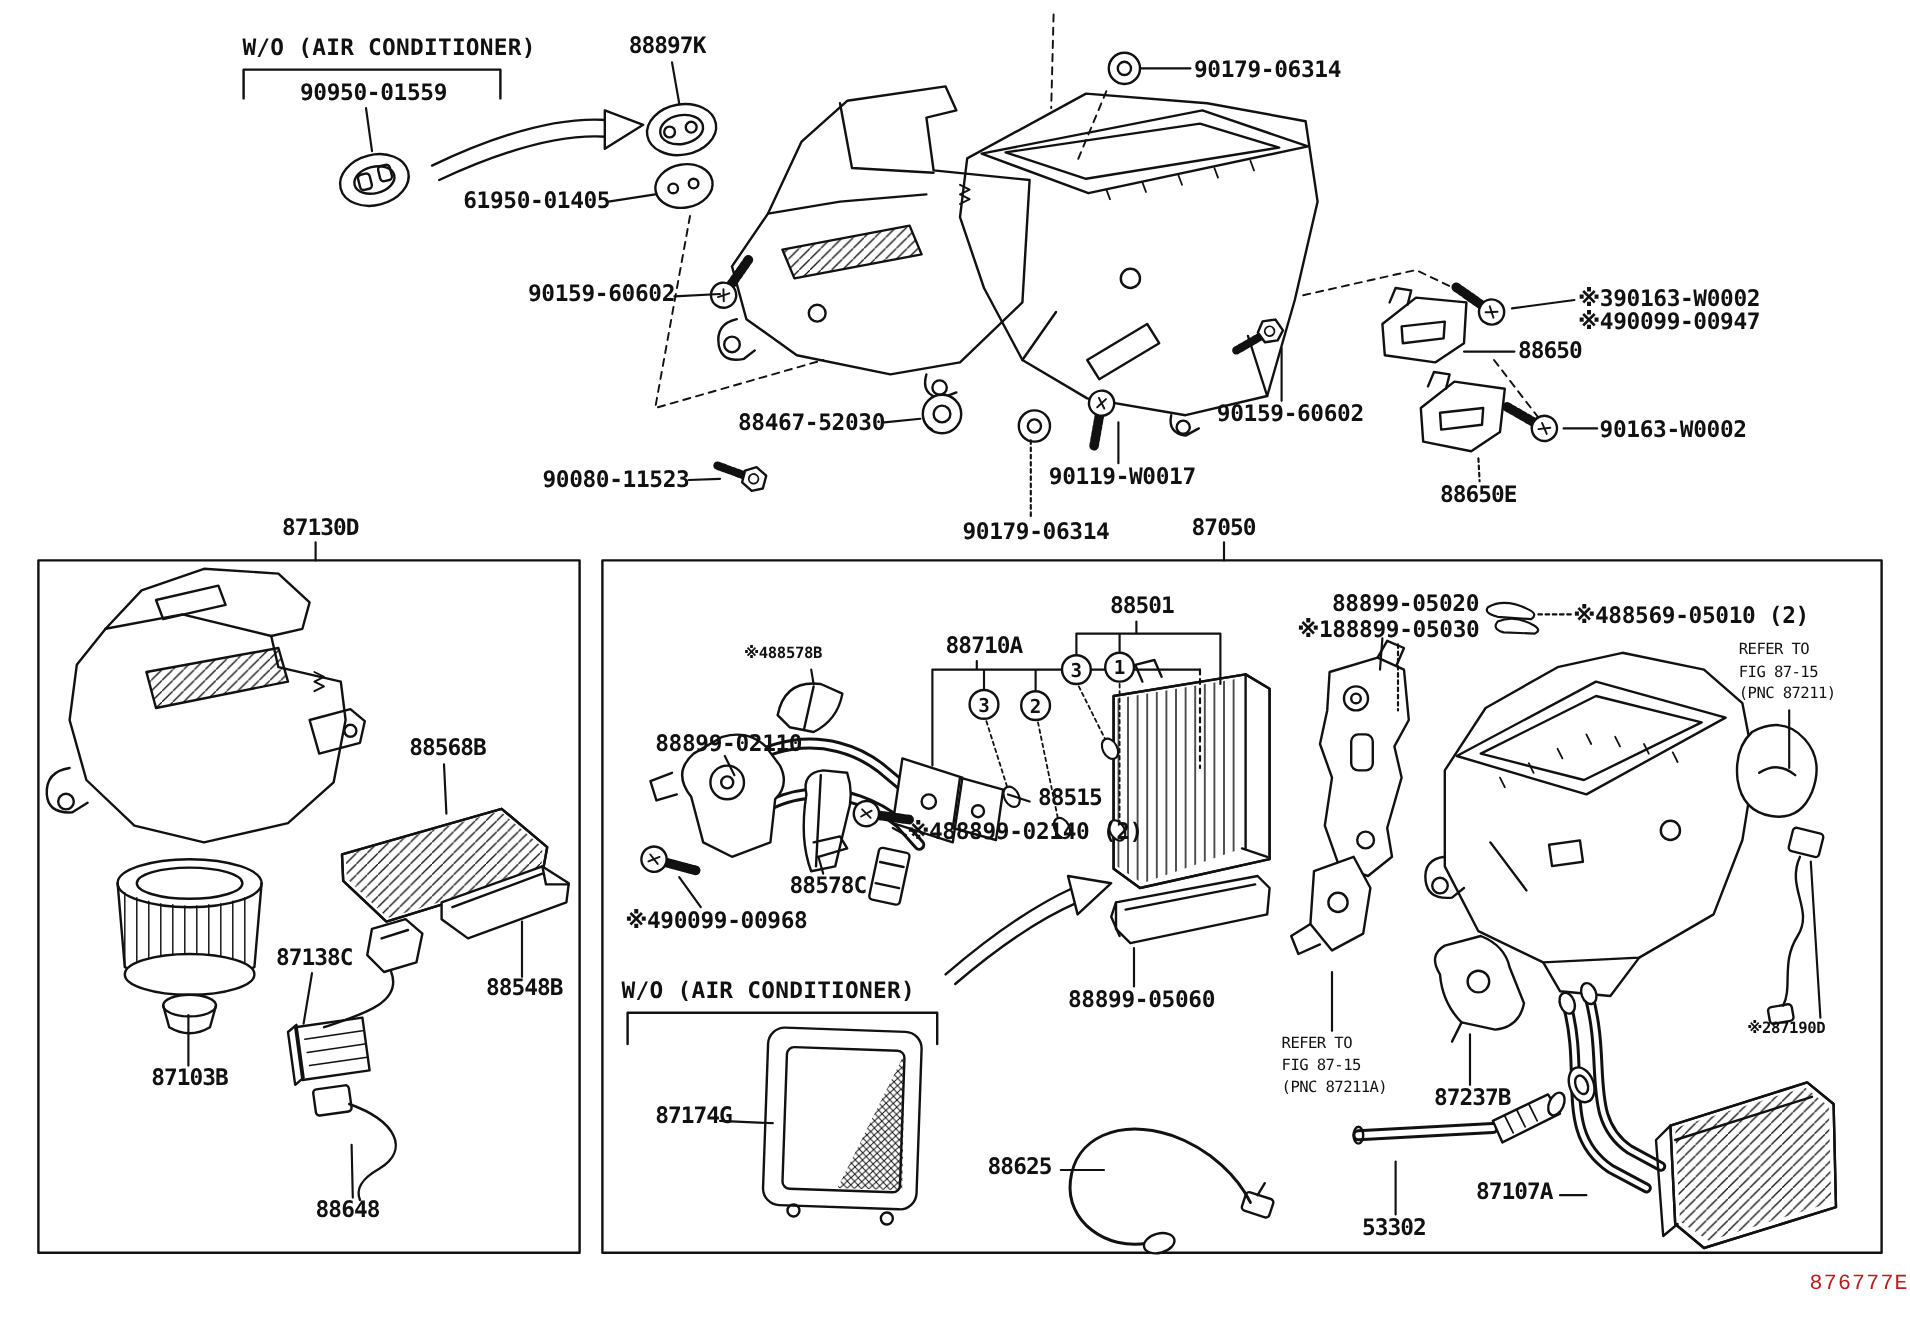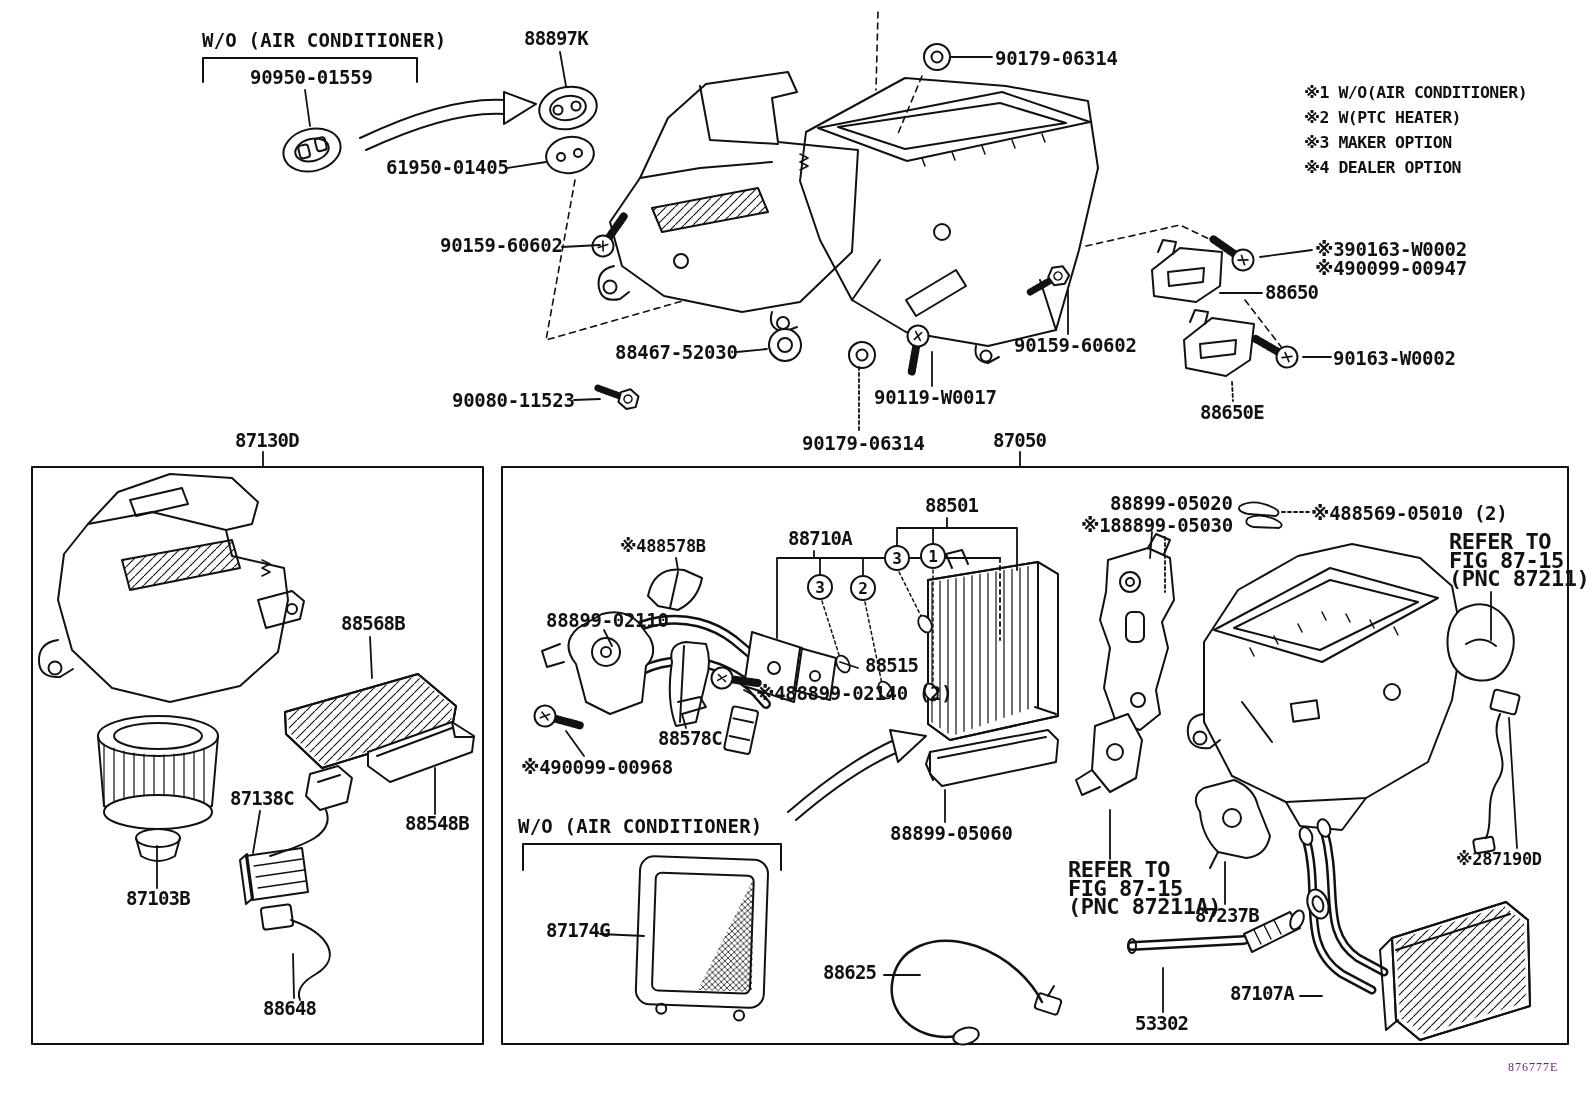--- a/index.html
+++ b/index.html
@@ -1,32 +1,32 @@
 <!DOCTYPE html>
 <html><head>
 <meta charset="utf-8">
 <style>
   html,body{margin:0;padding:0;background:#fff}
   .stage{position:relative;width:1592px;height:1099px;background:#ffffff;overflow:hidden;
          font-family:"DejaVu Sans Mono","DejaVu Sans",monospace;color:#111}
   .art{position:absolute;left:0;top:0;width:1592px;height:1099px}
   .lbl{position:absolute;white-space:nowrap;color:#111;font-weight:700;line-height:1;letter-spacing:-0.3px}
   .s19{font-size:19px}
-  .s20{font-size:17px}
+  .s20{font-size:13px}
   .s23{font-size:19px;letter-spacing:-0.8px}
   .wo{font-weight:700;letter-spacing:0.2px}
   .legend{position:absolute;left:1304px;top:80px;font-size:16.5px;line-height:25px;font-weight:700;letter-spacing:-0.5px}
   .legend div{white-space:nowrap}
-  .note{position:absolute;font-size:22px;line-height:18.5px;font-weight:700;letter-spacing:-0.5px}
+  .note{position:absolute;font-size:13px;line-height:18.5px;font-weight:400;letter-spacing:-0.5px}
   .note div{white-space:nowrap}
   .marker{position:absolute;width:26px;height:26px;border:2.5px solid #111;border-radius:50%;
           display:flex;align-items:center;justify-content:center;background:#fff;
           font-size:16px;font-weight:700;box-sizing:border-box}
-  .figcode{position:absolute;font-family:Liberation Serif, serif;
-           font-size:12px;font-weight:400;letter-spacing:1px;color:#701a75}
+  .figcode{position:absolute;font-family:Liberation Mono, monospace;
+           font-size:18px;font-weight:400;letter-spacing:1px;color:#b91c1c}
 </style>
 </head>
 <body>
 
 <div class="stage">
 
 <svg class="art" viewBox="0 0 1592 1099">
 <defs>
   <pattern id="hv" width="8" height="8" patternUnits="userSpaceOnUse">
           <path d="M4,0 V8" stroke="#111" stroke-width="1.2"></path>
@@ -383,26 +383,20 @@
   </g>
 </g>
 </svg>
 
 <div class="lbl s19 wo" style="left:202px;top:31px">W/O (AIR CONDITIONER)</div>
 <div class="lbl s19" style="left:250px;top:68px">90950-01559</div>
 <div class="lbl s23" style="left:524px;top:29px">88897K</div>
 <div class="lbl s19" style="left:386px;top:158px">61950-01405</div>
 <div class="lbl s19" style="left:995px;top:49px">90179-06314</div>
 
-<div class="legend">
-  <div>※1 W/O(AIR CONDITIONER)</div>
-  <div>※2 W(PTC HEATER)</div>
-  <div>※3 MAKER OPTION</div>
-  <div>※4 DEALER OPTION</div>
-</div>
 
 <div class="lbl s19" style="left:440px;top:236px">90159-60602</div>
 <div class="lbl s19" style="left:1315px;top:240px">※390163-W0002</div>
 <div class="lbl s19" style="left:1315px;top:259px">※490099-00947</div>
 <div class="lbl s23" style="left:1265px;top:283px">88650</div>
 <div class="lbl s19" style="left:615px;top:343px">88467-52030</div>
 <div class="lbl s19" style="left:1014px;top:336px">90159-60602</div>
 <div class="lbl s19" style="left:1333px;top:349px">90163-W0002</div>
 <div class="lbl s19" style="left:452px;top:391px">90080-11523</div>
 <div class="lbl s19" style="left:874px;top:388px">90119-W0017</div>

